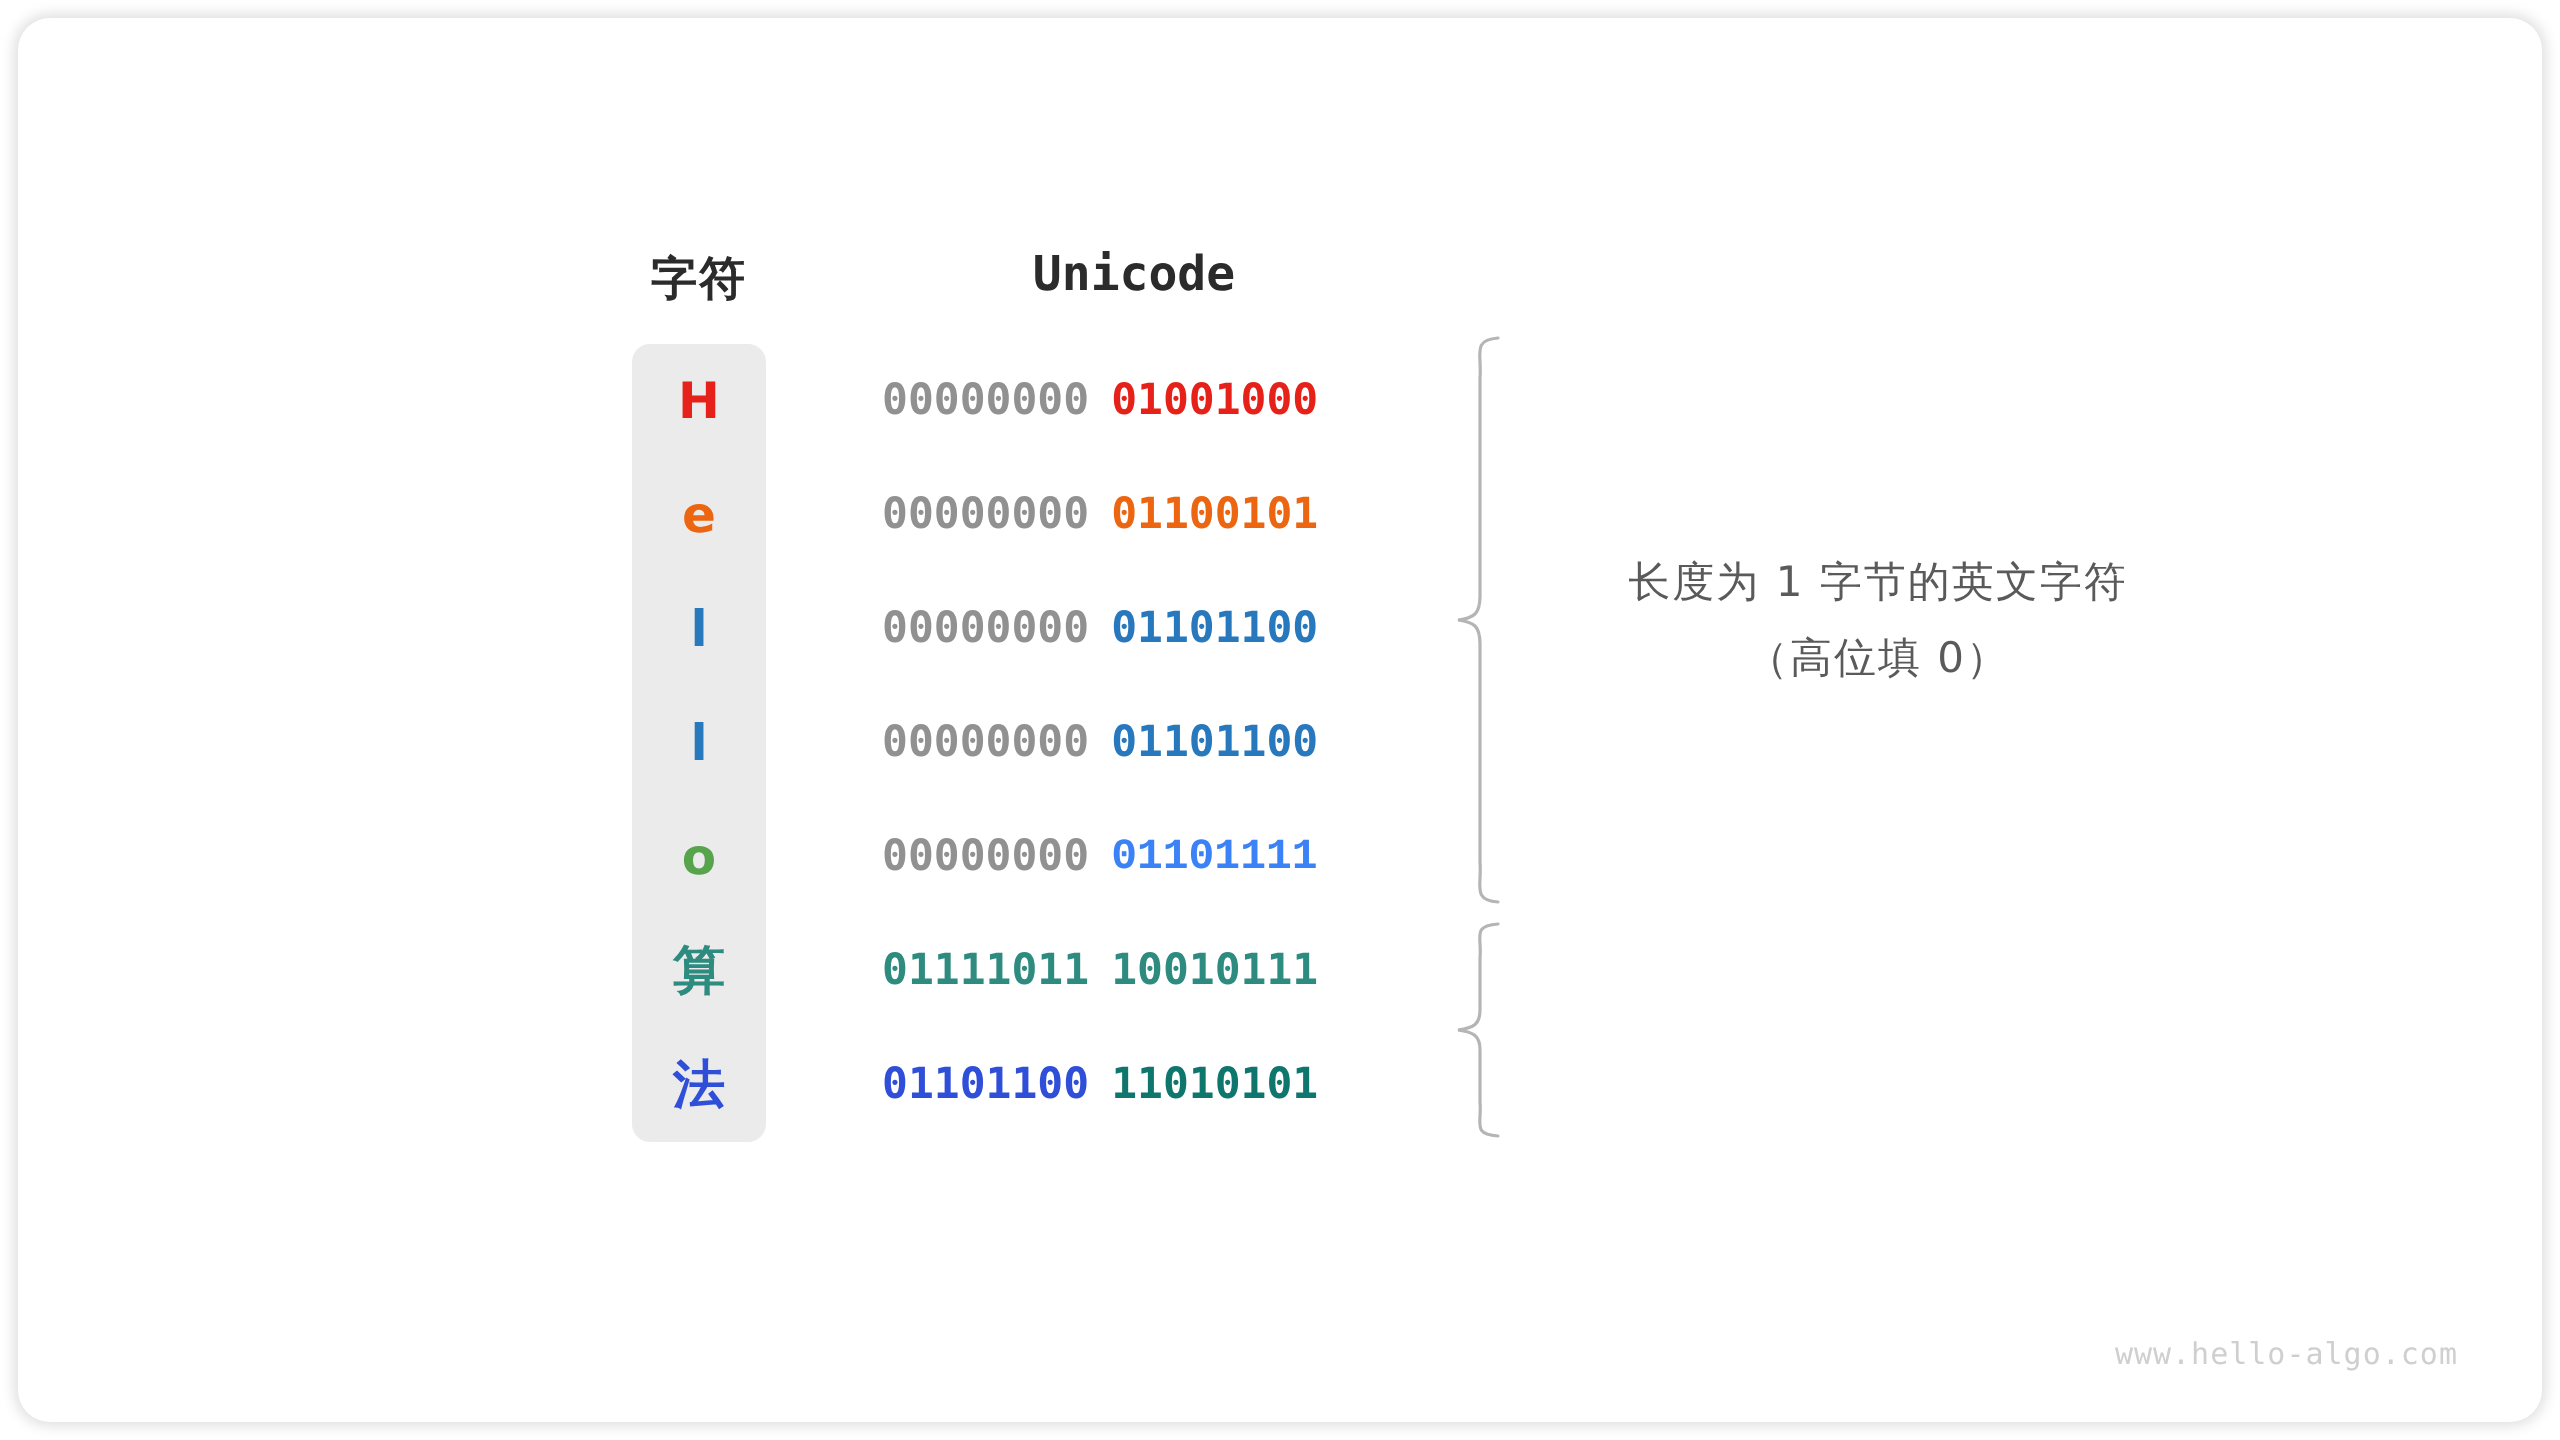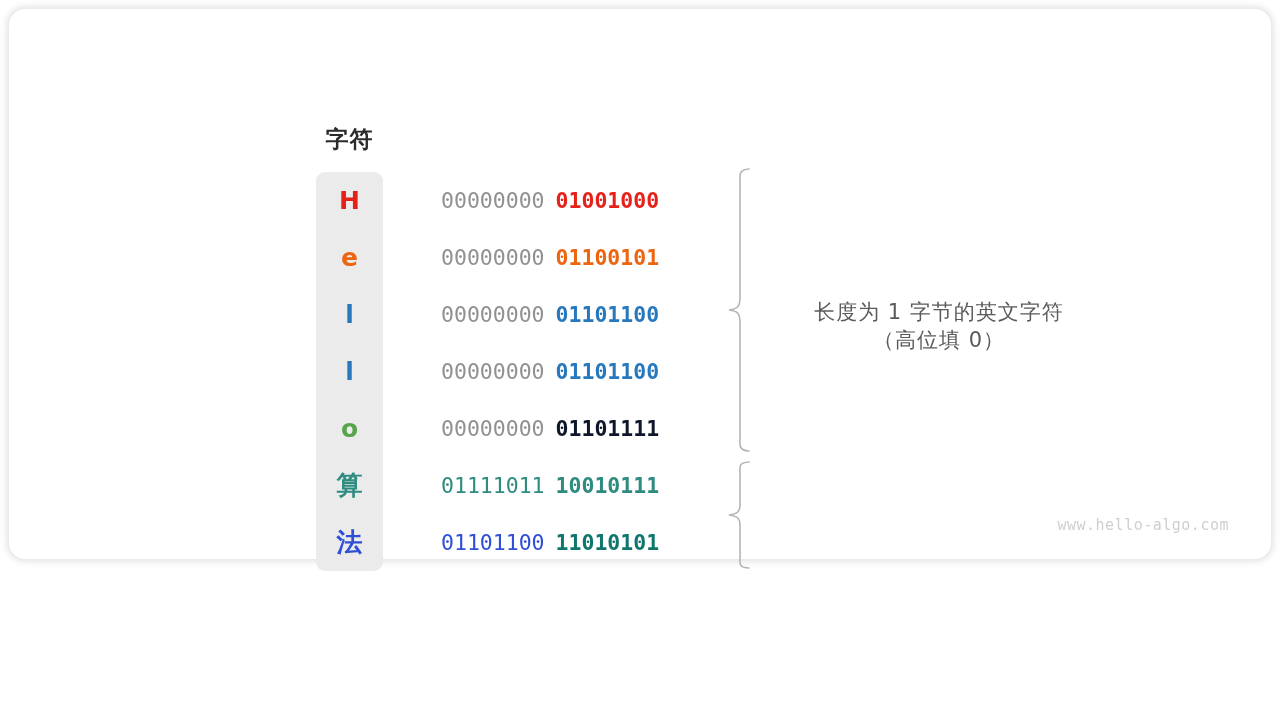--- a/index.html
+++ b/index.html
@@ -17,21 +17,21 @@
     position: relative;
     width: 1280px;
     height: 720px;
     background: #ffffff;
   }
   .card {
     position: absolute;
     left: 9px;
     top: 9px;
     width: 1262px;
-    height: 550px;
+    height: 702px;
     background: #ffffff;
     border-radius: 16px;
     box-shadow: 0 0 7px 2px rgba(0,0,0,0.13);
     box-sizing: border-box;
   }
 
   
   .hdr {
     position: absolute;
     font-weight: bold;
@@ -90,21 +90,21 @@
     height: 57px;
     display: flex;
     align-items: center;
     justify-content: flex-start;
     font-family: "DejaVu Sans Mono", monospace;
     font-size: 21.5px;
     white-space: pre;
   }
   .byte-hi {
     color: #919191;
-    font-weight: normal;
+    font-weight: bold;
     letter-spacing: 0px;
   }
   .byte-lo {
     font-weight: bold;
     letter-spacing: 0px;
   }
   .byte-gap { width: 11px; display: inline-block; }
 
   
   .brace {
@@ -113,41 +113,42 @@
   }
 
   
   .note {
     position: absolute;
     color: #5a5a5a;
     font-family: "DejaVu Sans", sans-serif;
     text-align: center;
     white-space: nowrap;
   }
-  .note-line1 { font-size: 21px; letter-spacing: 1px; margin-top: 21px; }
-  .note-line2 { font-size: 21px; letter-spacing: 1px; }
+  .note-line1 { font-size: 21px; letter-spacing: 1px; }
+  .note-line2 { font-size: 21px; letter-spacing: 1px; margin-top: 10px; }
 
   
   .watermark {
     position: absolute;
     right: 42px;
     bottom: 25px;
     font-family: "DejaVu Sans Mono", monospace;
     font-size: 15px;
     color: #cfcfcf;
     letter-spacing: 0.5px;
   }
 </style>
 </head>
 <body>
 
 <div class="canvas">
   <div class="card">
 
     <div class="hdr hdr-char">字符</div>
+    <div class="hdr hdr-code">Unicode</div>
 
     <div class="char-col">
       <div class="char-cell" style="top: 0px; color: rgb(229, 33, 25);">H</div>
       <div class="char-cell" style="top: 57px; color: rgb(236, 101, 17);">e</div>
       <div class="char-cell" style="top: 114px; color: rgb(40, 120, 190);">l</div>
       <div class="char-cell" style="top: 171px; color: rgb(40, 120, 190);">l</div>
       <div class="char-cell" style="top: 228px; color: rgb(87, 164, 76);">o</div>
       <div class="char-cell cjk" style="top: 285px; color: rgb(46, 139, 127);">算</div>
       <div class="char-cell cjk" style="top: 342px; color: rgb(47, 79, 216);">法</div>
     </div>
@@ -158,21 +159,21 @@
     <div class="code-row" style="top:220px">
       <span class="byte-hi" style="color: rgb(145, 145, 145);">00000000</span><span class="byte-gap"></span><span class="byte-lo" style="color: rgb(236, 101, 17);">01100101</span>
     </div>
     <div class="code-row" style="top:277px">
       <span class="byte-hi" style="color: rgb(145, 145, 145);">00000000</span><span class="byte-gap"></span><span class="byte-lo" style="color: rgb(40, 120, 190);">01101100</span>
     </div>
     <div class="code-row" style="top:334px">
       <span class="byte-hi" style="color: rgb(145, 145, 145);">00000000</span><span class="byte-gap"></span><span class="byte-lo" style="color: rgb(40, 120, 190);">01101100</span>
     </div>
     <div class="code-row" style="top:391px">
-      <span class="byte-hi" style="color: rgb(145, 145, 145);">00000000</span><span class="byte-gap"></span><span class="byte-lo" style="color: #0f172a;">01101111</span>
+      <span class="byte-hi" style="color: rgb(145, 145, 145);">00000000</span><span class="byte-gap"></span><span class="byte-lo" style="color: #3b82f6; font-family: Liberation Mono, monospace;">01101111</span>
     </div>
     <div class="code-row" style="top:448px">
       <span class="byte-hi" style="color: rgb(46, 139, 127);">01111011</span><span class="byte-gap"></span><span class="byte-lo" style="color: rgb(46, 139, 127); text-align: center;">10010111</span>
     </div>
     <div class="code-row" style="top:505px">
       <span class="byte-hi" style="color: rgb(47, 79, 216);">01101100</span><span class="byte-gap"></span><span class="byte-lo" style="color: #0f766e;">11010101</span>
     </div>
 
     <svg class="brace" style="left:718px; top:158px;" width="30" height="286" viewBox="0 0 30 286">
       <path d="M 22 2 C 9 3 14 10 13 22 L 13 131 C 13 140 10 142 2 143 C 10 144 13 146 13 155 L 13 264 C 14 276 9 283 22 284" fill="none" stroke="#b5b5b5" stroke-width="1.6" stroke-linecap="round"></path>

